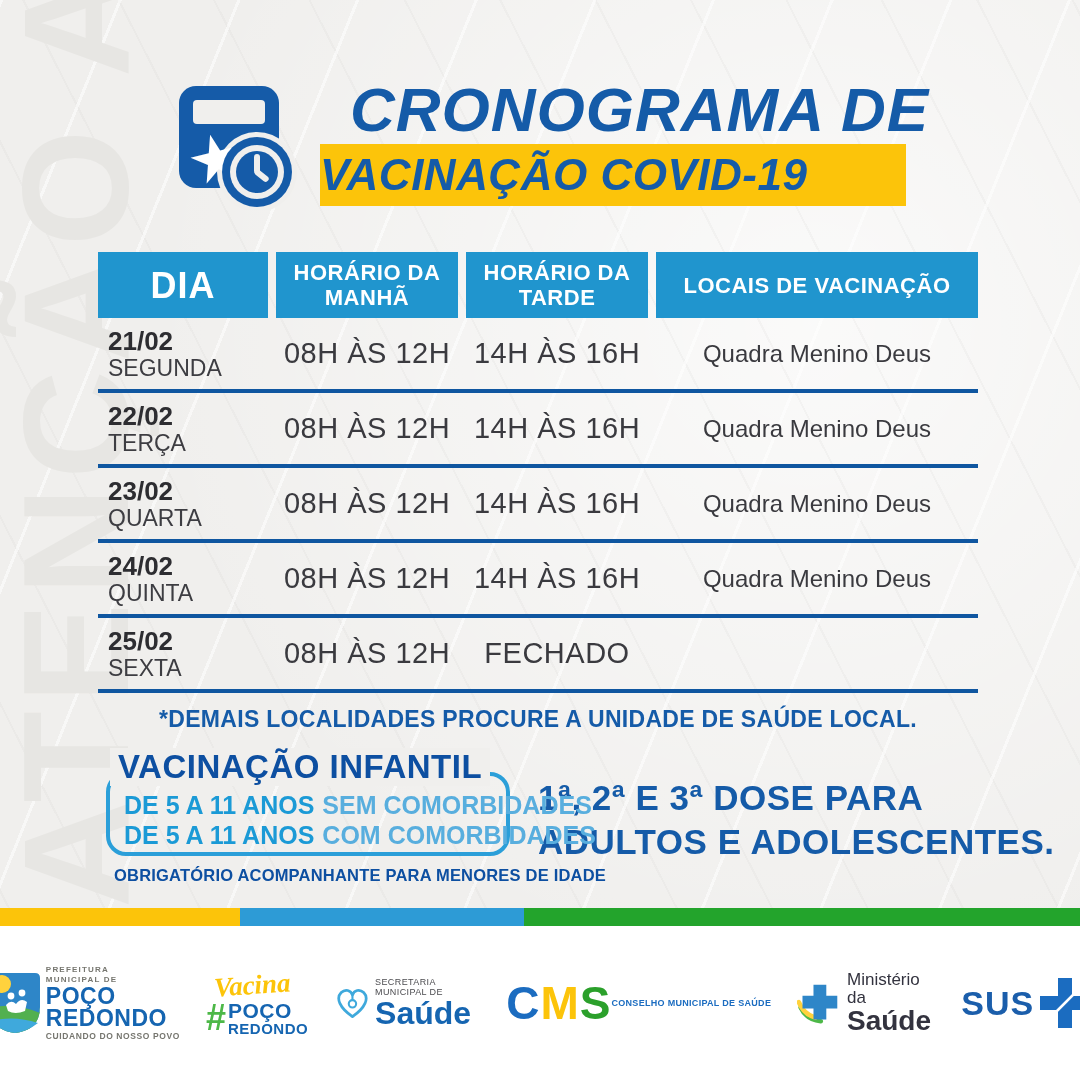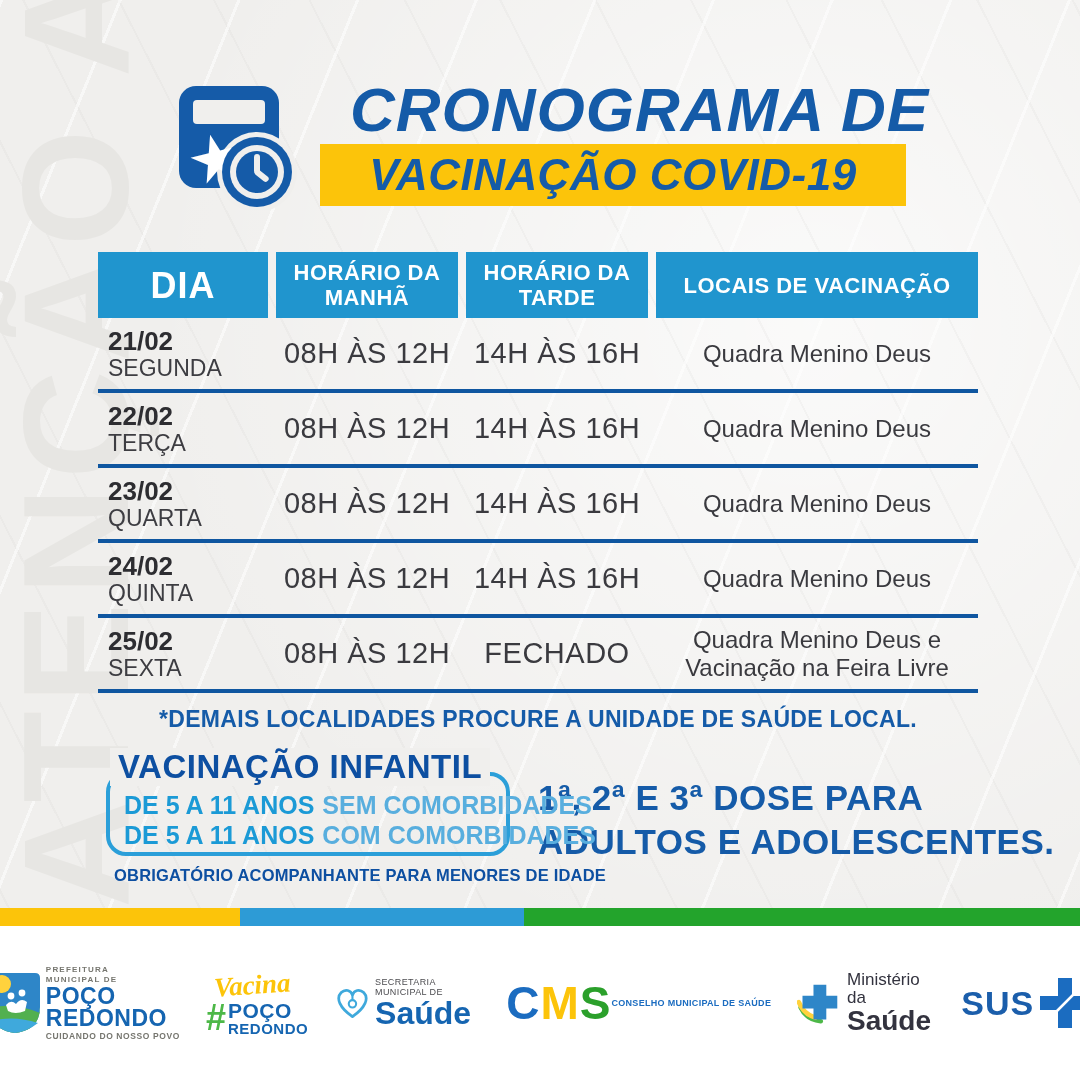--- a/index.html
+++ b/index.html
@@ -22,21 +22,21 @@
   .content{position:absolute;inset:0;z-index:1;}
   
   .hdr-icon{position:absolute;left:165px;top:78px;}
   .title1{
     position:absolute;left:318px;top:74px;width:600px;
     font-size:62px;font-weight:900;font-style:italic;
     color:#155ba8;letter-spacing:1px;white-space:nowrap;margin-left:32px;
   }
   .title2box{
     position:absolute;left:320px;top:144px;width:586px;height:62px;
-    background:#fcc40a;display:flex;align-items:center;justify-content:center;
+    background:#fcc40a;display:flex;align-items:center;justify-content:flex-start;
   }
   .title2box span{
     font-size:44px;font-weight:900;font-style:italic;color:#155ba8;letter-spacing:.5px;white-space:nowrap;
   }
   
   .table{position:absolute;left:98px;top:252px;width:880px;}
   .thead{display:grid;grid-template-columns:170px 182px 182px 1fr;gap:8px;}
   .th{
     background:#2095ce;color:#fff;height:66px;
     display:flex;align-items:center;justify-content:center;text-align:center;
@@ -187,21 +187,20 @@
         <div class="cell cloc">Quadra Menino Deus</div>
       </div>
 
       <div class="trow">
         <div class="cell cdate">
           <div class="date">25/02</div>
           <div class="day">SEXTA</div>
         </div>
         <div class="cell ctime">08H ÀS 12H</div>
         <div class="cell ctime">FECHADO</div>
-        <div class="cell cloc">Quadra Menino Deus e Vacinação na Feira Livre</div>
       </div>
     </div>
 
     <div class="note">*DEMAIS LOCALIDADES PROCURE A UNIDADE DE SAÚDE LOCAL.</div>
 
     <div class="bottom">
       <div class="kids-title">VACINAÇÃO INFANTIL</div>
       <div class="kids-box"></div>
       <div class="kids-lines">
         <div class="kids-line">

